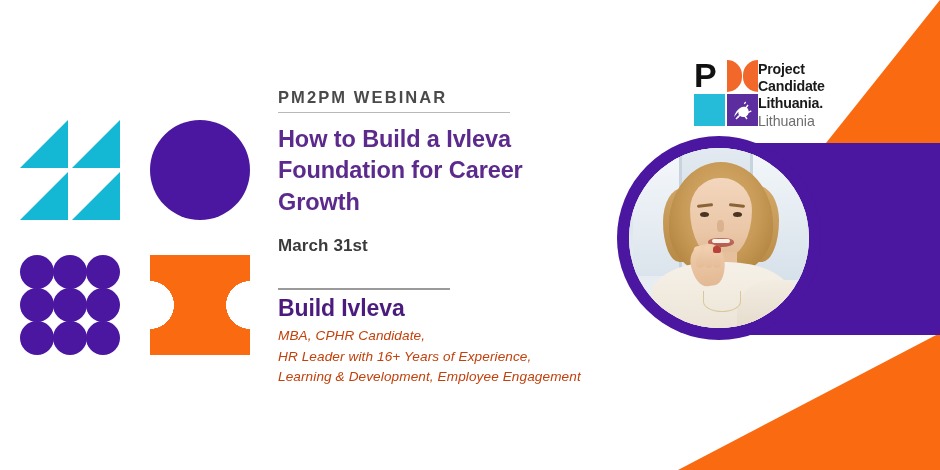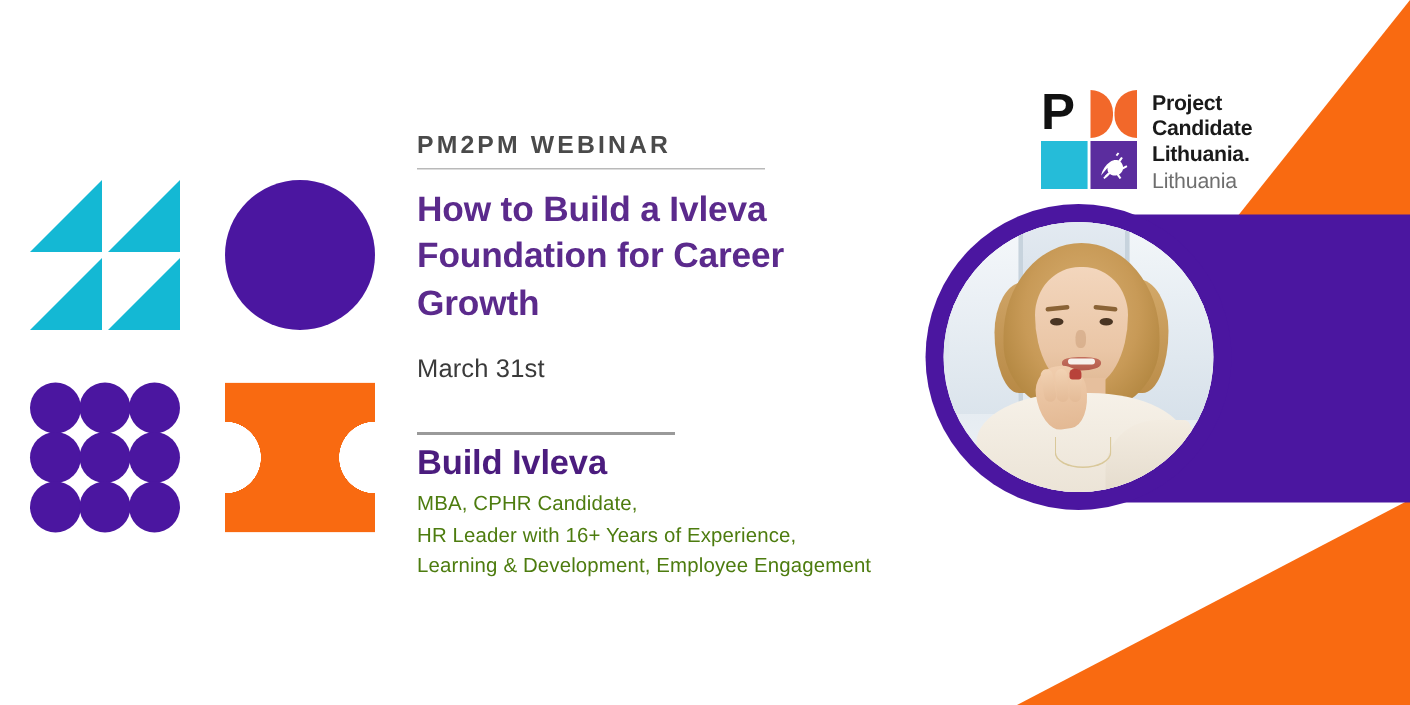--- a/index.html
+++ b/index.html
@@ -232,20 +232,21 @@
     line-height: 1.33;
     color: #5B2A8C;
     letter-spacing: -0.1px;
   }
   .date {
     position: absolute;
     left: 278px; top: 236px;
     font-size: 17px;
     color: #3a3a3a;
     letter-spacing: 0.1px;
+    font-weight: bold;
   }
   .time {
     position: absolute;
     left: 278px; top: 259px;
     font-size: 18px;
     font-weight: 700;
     color: #E8862A;
     letter-spacing: 0.2px;
   }
   .name-rule {
@@ -260,22 +261,23 @@
     font-size: 23px;
     font-weight: 700;
     color: #4B1C7E;
     letter-spacing: -0.1px;
   }
   .creds {
     position: absolute;
     left: 278px; top: 326px;
     font-size: 13.6px;
     line-height: 1.52;
-    color: #4d7c0f;
+    color: #c2410c;
     letter-spacing: 0.1px;
+    font-style: italic;
   }
 
   
   .pmi { position: absolute; left: 694px; top: 60px; }
   .pmi-mark {
     position: relative;
     width: 64px; height: 66px;
     float: left;
   }
   .pmi-q { position: absolute; width: 31px; height: 32px; }
@@ -302,21 +304,21 @@
     mask:
       radial-gradient(circle 11px at 50% 0%, transparent 99%, #000 100%),
       radial-gradient(circle 11px at 50% 100%, transparent 99%, #000 100%);
     mask-composite: intersect;
     background: #25BCD9;
   }
   .pmi-v { left: 33px; top: 34px; background: #5B2D9E; }
   .pmi-v svg { position: absolute; left: 2px; top: 2px; }
   .pmi-text {
     float: left;
-    margin-left: 10px;
+    margin-left: 0;
     padding-top: 1px;
   }
   .pmi-line {
     font-size: 14.2px;
     font-weight: 700;
     color: #1a1a1a;
     line-height: 1.20;
     letter-spacing: -0.2px;
   }
   .pmi-sub {

